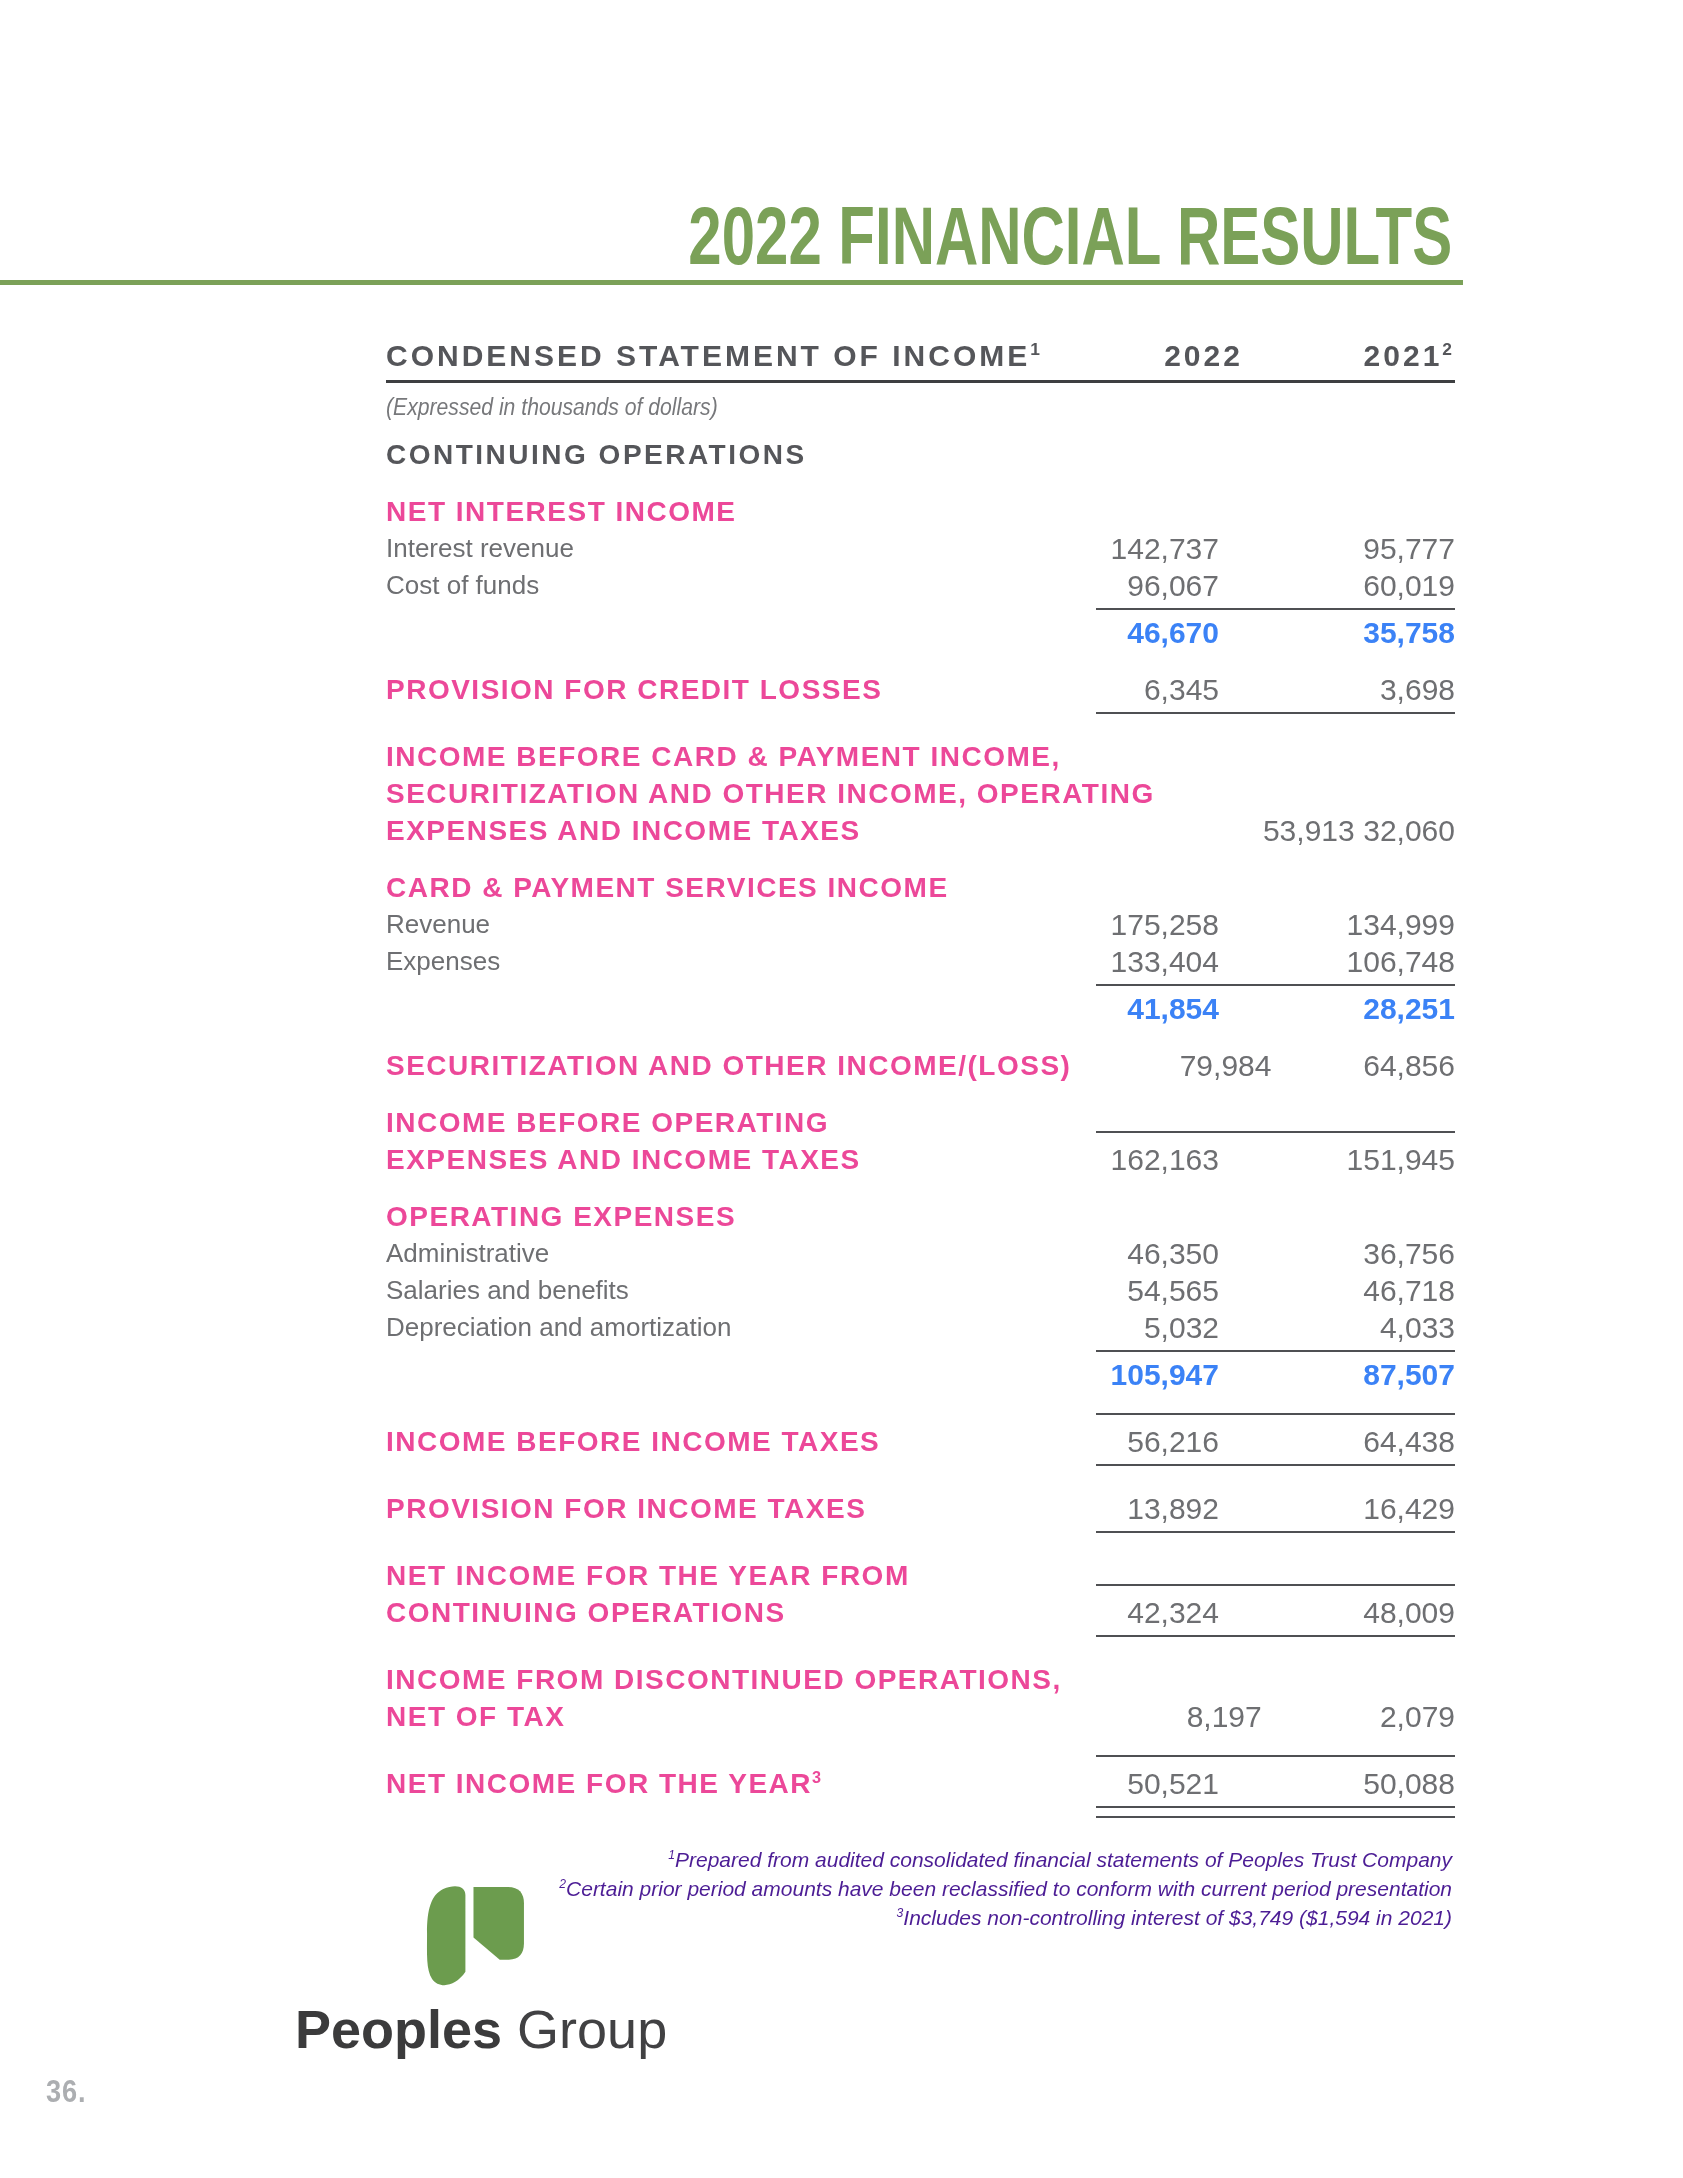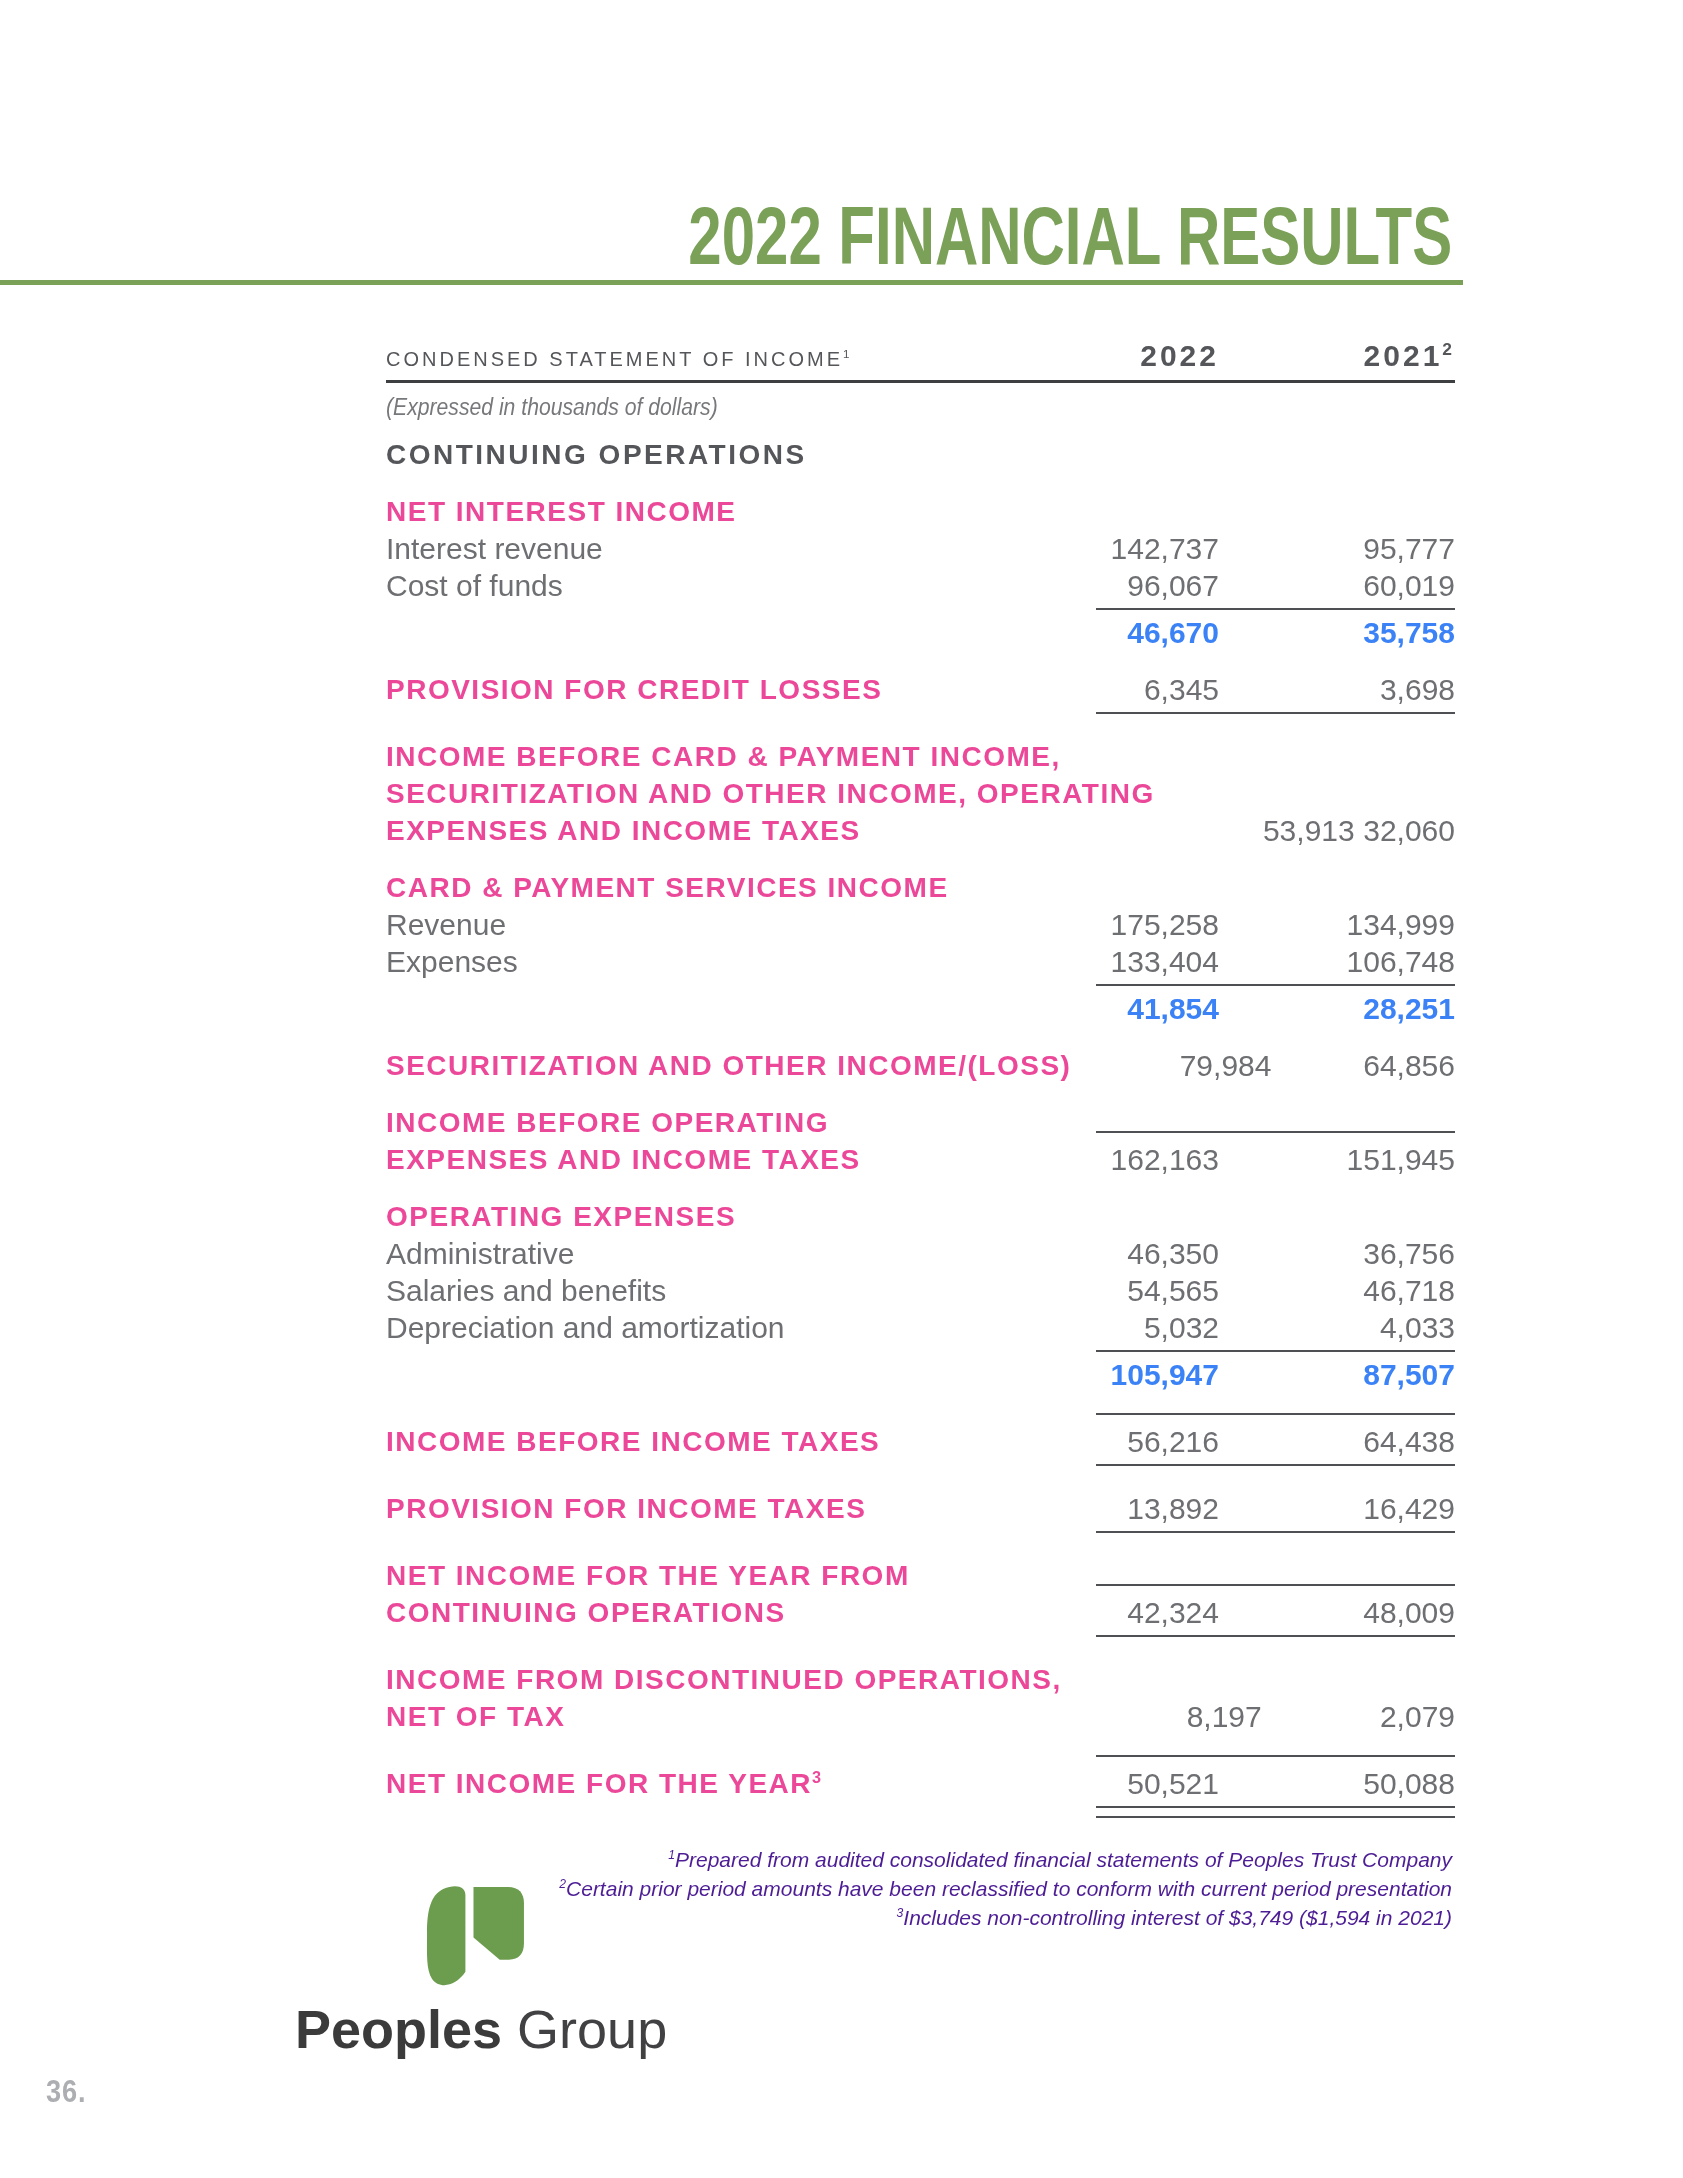--- a/index.html
+++ b/index.html
@@ -13,38 +13,38 @@
     position:absolute; top:190px; right:231px; margin:0;
     font-size:81px; font-weight:700; color:#7BA158; white-space:nowrap;
     transform:scaleX(0.74); transform-origin:100% 100%; letter-spacing:0;
   }
   .title-rule { position:absolute; top:280px; left:0; width:1463px; height:5px; background:#7BA158; }
 
   
   .content { position:absolute; left:386px; top:339px; width:1069px; }
 
   .thead { display:flex; align-items:baseline; }
-  .thead .tlabel { flex:1; font-weight:400; font-size:20px; color:#55565A; letter-spacing:3px; white-space:nowrap; }
+  .thead .tlabel { flex:1; font-weight:700; font-size:30px; color:#55565A; letter-spacing:3px; white-space:nowrap; }
   .thead .cols { width:436px; display:flex; }
   .thead .c22 { width:200px; text-align:right; }
   .thead .c21 { flex:1; text-align:right; }
   .colhead { font-weight:700; font-size:30px; color:#55565A; letter-spacing:3px; }
   sup { font-size:58%; }
 
   .head-rule { height:3px; background:#3E3F41; margin-top:7px; }
 
   .expressed {
     margin-top:11px; font-style:italic; font-size:23px; color:#77787b;
     transform:scaleX(0.92); transform-origin:0 50%; white-space:nowrap;
   }
   .continuing { margin-top:18px; font-weight:700; font-size:28px; color:#55565A; letter-spacing:2.5px; }
 
   .rows { margin-top:22px; }
   .trow { display:flex; align-items:flex-end; }
-  .tlab { flex:1; white-space:nowrap; font-size:30px; line-height:37px; color:#6e6f72; }
+  .tlab { flex:1; white-space:nowrap; font-size:26px; line-height:37px; color:#6e6f72; }
   .tlab.bold { font-weight:700; font-size:28px; color:#ec4899; letter-spacing:1.5px; }
   .tlab .lline { line-height:37px; }
 
   .vals { width:436px; display:flex; flex-direction:column; }
   .vline { display:flex; font-size:30px; line-height:37px; }
   .v22 { width:200px; text-align:right; }
   .v21 { flex:1; text-align:right; }
   .vline.boldv { font-weight:700; color:#3b82f6; }
   .vrule-above { height:2px; background:#4F5053; width:359px; align-self:flex-end; margin-bottom:8px; }
 

